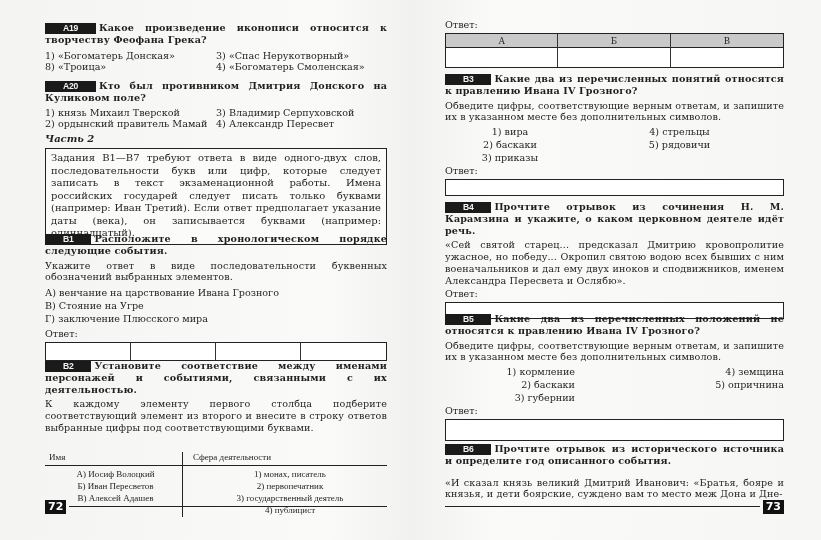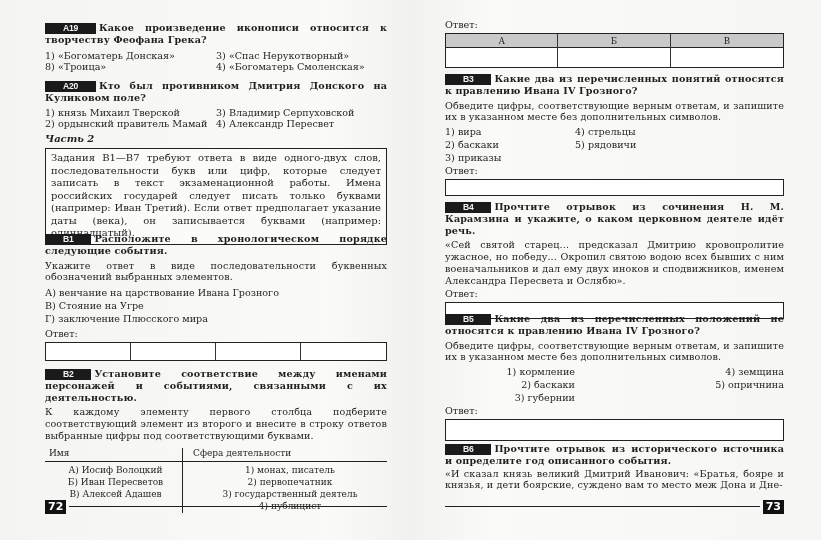--- a/index.html
+++ b/index.html
@@ -80,24 +80,24 @@
       </div>
       <div class="ans-label" style="margin-top:4px;">Ответ:</div>
       <div class="grid4">
         <div></div>
         <div></div>
         <div></div>
         <div></div>
       </div>
     </div>
 
-    <div class="blk" style="top:368px;">
+    <div class="blk" style="top:360px;">
       <div class="q"><span class="badge">В2</span><span>Установите соответствие между именами персонажей и событиями, связанными с их деятельностью.</span></div>
       <div class="p" style="margin-top:3px;">К каждому элементу первого столбца подберите соответствующий элемент из второго и внесите в строку ответов выбранные цифры под соответствующими буквами.</div>
-      <div class="match" style="margin-top:6px;">
+      <div class="match" style="margin-top:18px;font-family:Liberation Serif, serif;">
         <div class="head col1">Имя</div>
         <div class="head col2">Сфера деятельности</div>
         <div class="col1 body" style="padding-top:3px; padding-bottom:4px;">
           <div class="item">А) Иосиф Волоцкий</div>
           <div class="item">Б) Иван Пересветов</div>
           <div class="item">В) Алексей Адашев</div>
         </div>
         <div class="col2 body" style="padding-top:3px;">
           <div class="item">1) монах, писатель</div>
           <div class="item">2) первопечатник</div>
@@ -127,21 +127,21 @@
           <div></div>
           <div></div>
           <div></div>
         </div>
       </div>
     </div>
 
     <div class="blk" style="top:73px;">
       <div class="q"><span class="badge">В3</span><span>Какие два из перечисленных понятий относятся к правлению Ивана IV Грозного?</span></div>
       <div class="p" style="margin-top:3px;">Обведите цифры, соответствующие верным ответам, и запишите их в указанном месте без дополнительных символов.</div>
-      <div class="opts narrow" style="margin-top:3px; row-gap:1px;">
+      <div class="opts narrow" style="margin-top:3px; row-gap:1px;text-align:center;">
         <div>1) вира</div>
         <div>4) стрельцы</div>
         <div>2) баскаки</div>
         <div>5) рядовичи</div>
         <div>3) приказы</div>
         <div></div>
       </div>
       <div class="ans-label" style="margin-top:2px;">Ответ:</div>
       <div class="ansbox"></div>
     </div>
@@ -163,21 +163,21 @@
         <div>5) опричнина</div>
         <div>3) губернии</div>
         <div></div>
       </div>
       <div class="ans-label" style="margin-top:2px;">Ответ:</div>
       <div class="ansbox" style="height:22px;"></div>
     </div>
 
     <div class="blk" style="top:443px;">
       <div class="q"><span class="badge">В6</span><span>Прочтите отрывок из исторического источника и определите год описанного события.</span></div>
-      <div class="p" style="margin-top:1px;">«И сказал князь великий Дмитрий Иванович: «Братья, бояре и князья, и дети боярские, суждено вам то место меж Дона и Дне-</div>
+      <div class="p" style="margin-top:10px;">«И сказал князь великий Дмитрий Иванович: «Братья, бояре и князья, и дети боярские, суждено вам то место меж Дона и Дне-</div>
     </div>
 
     <div class="footer" style="left:0; width:339px;">
       <div class="rule" style="left:0; right:24px;"></div>
       <div class="pn" style="right:0;">73</div>
     </div>
   </div>
 </div>
 
 </body></html>

